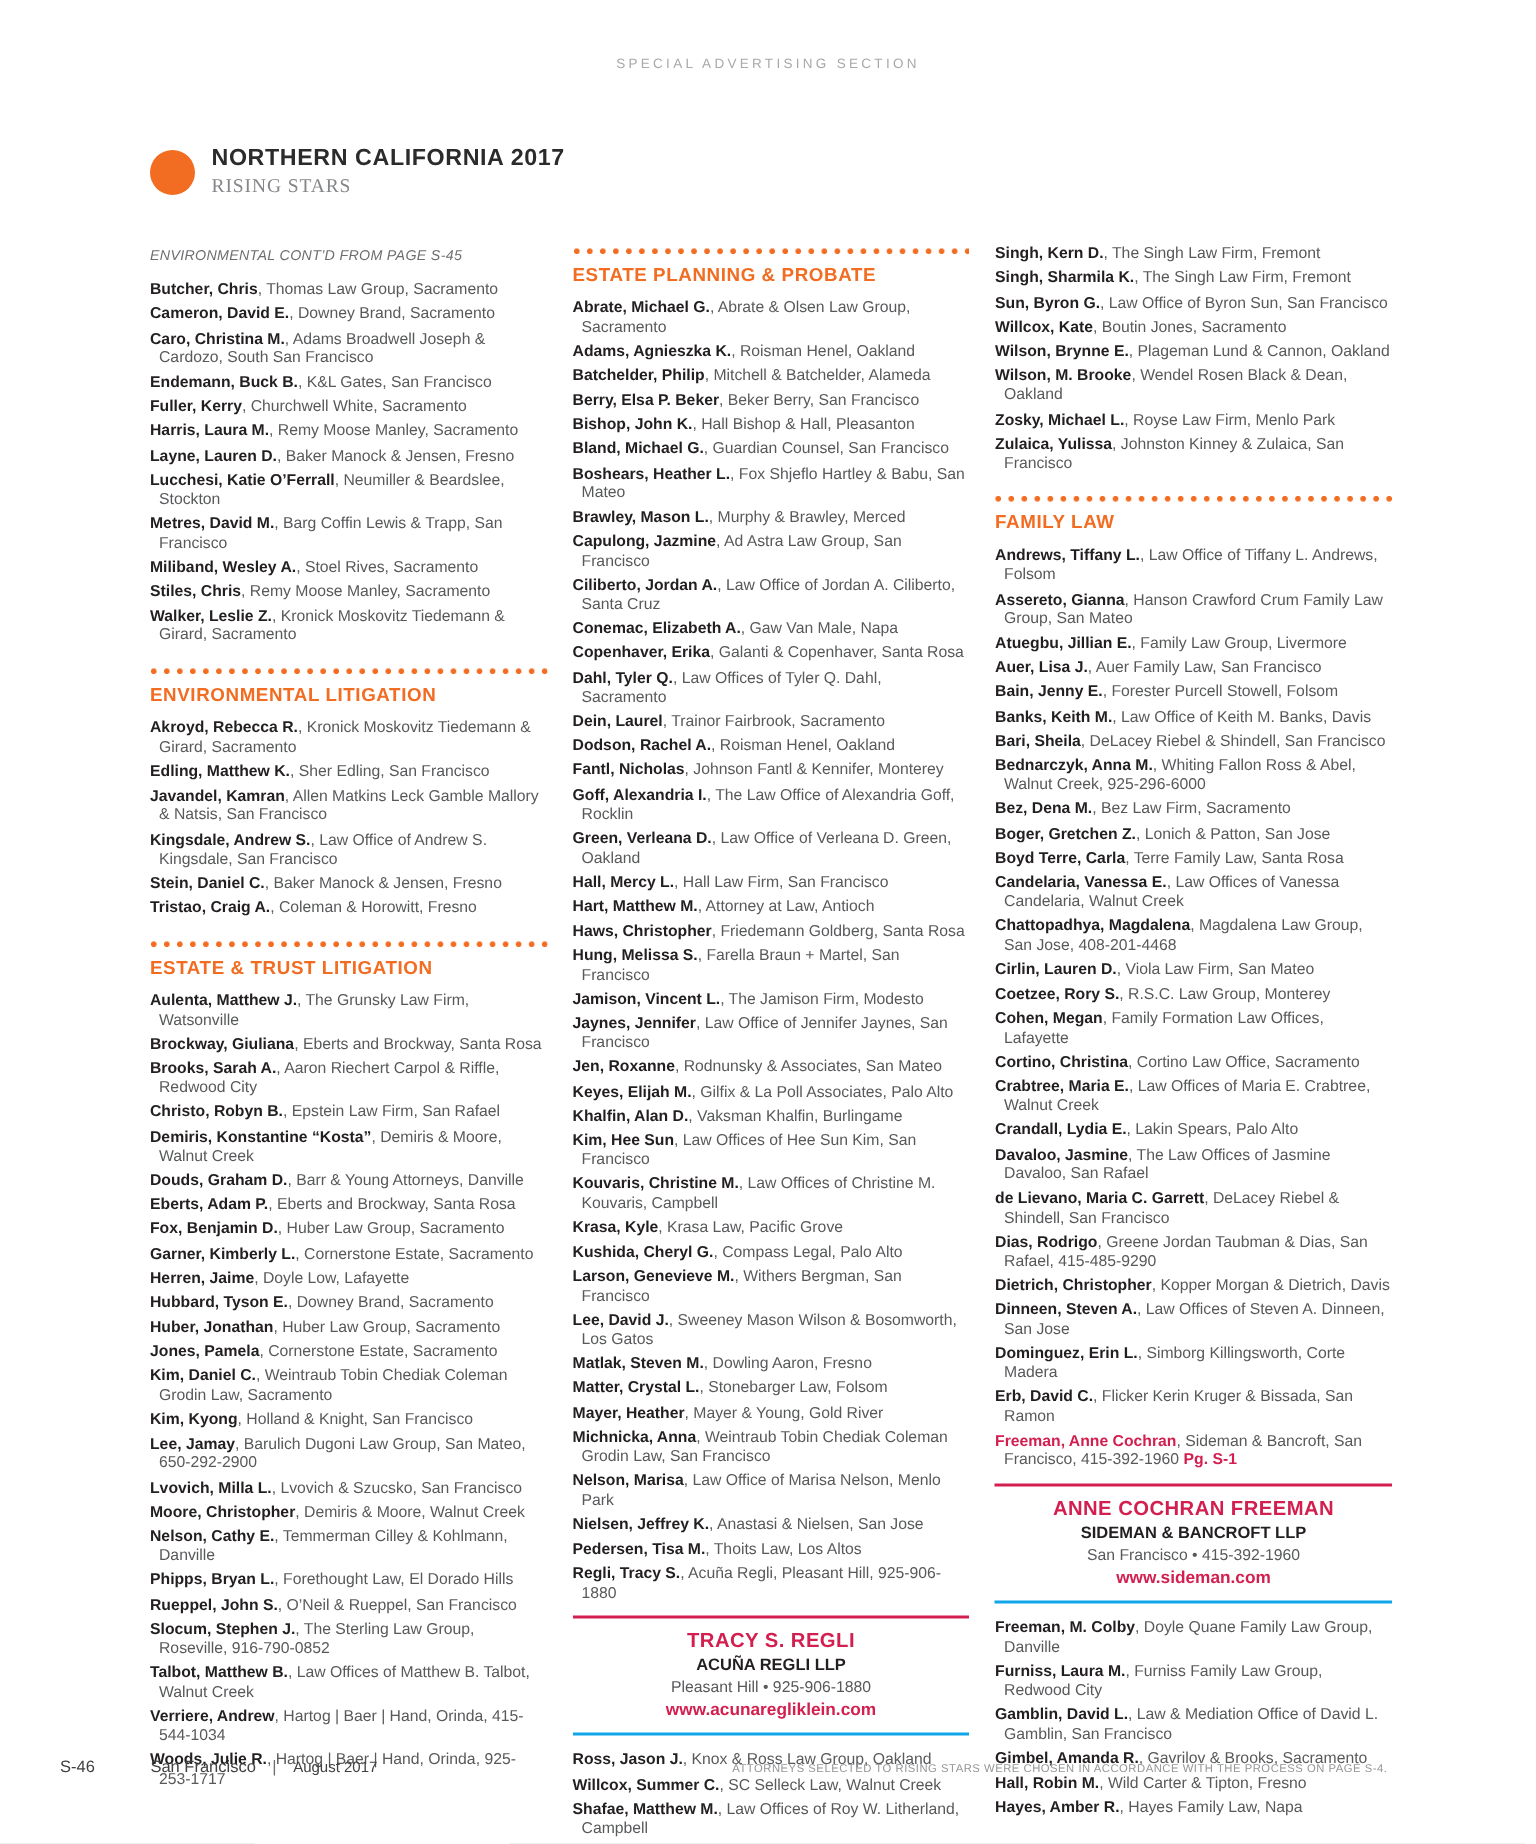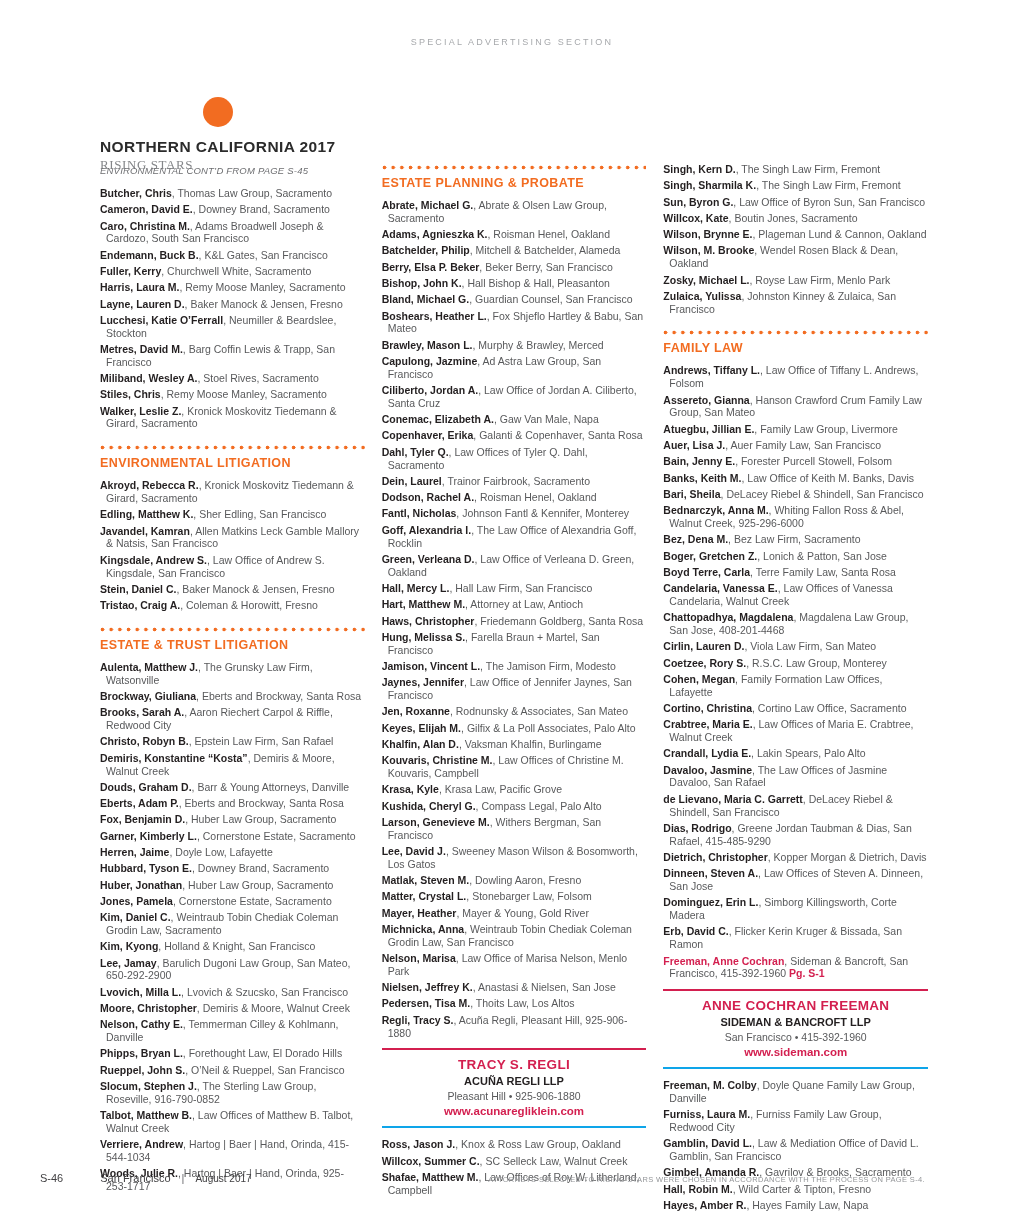--- a/index.html
+++ b/index.html
@@ -1,20 +1,20 @@
 <!DOCTYPE html>
 <html><head>
 <meta charset="utf-8">
 <style>
   html,body{margin:0;padding:0;background:#e8e8e8;}
   .page{position:relative;width:1024px;height:1229px;background:#ffffff;overflow:hidden;
         font-family:"Liberation Sans","DejaVu Sans",sans-serif;}
   .top-note{position:absolute;top:37px;left:0;width:1024px;text-align:center;
             font-size:9px;letter-spacing:2.2px;color:#a7a9ac;}
-  .masthead{position:absolute;top:97px;left:100px;display:flex;align-items:center;gap:11px;flex-direction:column;}
+  .masthead{position:absolute;top:97px;left:100px;display:flex;align-items:center;gap:11px;}
   .logo-dot{width:30px;height:30px;border-radius:50%;background:#f26c21;flex:0 0 auto;}
   .mh-title{font-size:15.5px;font-weight:bold;color:#2b2b2b;letter-spacing:.4px;}
   .mh-sub{font-size:13px;color:#848689;letter-spacing:.6px;margin-top:1px;font-family:Liberation Serif, serif;}
   .columns{position:absolute;top:163px;left:100px;width:828px;display:flex;gap:17px;}
   .col{flex:1 1 0;min-width:0;}
   .contnote{font-size:9.5px;font-style:italic;color:#6d6e71;letter-spacing:.2px;margin:2px 0 11px;}
   .block-heading{margin:15px 0 9px;}
   .col > .block-heading:first-child{margin-top:2px;}
   .dots{height:5px;margin-bottom:6px;background-repeat:repeat-x;
         background-image:radial-gradient(circle at 2.5px 2.5px,#f26c21 1.7px,rgba(0,0,0,0) 2.1px);
@@ -132,20 +132,21 @@
         <p class="entry"><b class="nm">Green, Verleana D.</b><span class="rest">, Law Office of Verleana D. Green, Oakland</span></p>
         <p class="entry"><b class="nm">Hall, Mercy L.</b><span class="rest">, Hall Law Firm, San Francisco</span></p>
         <p class="entry"><b class="nm">Hart, Matthew M.</b><span class="rest">, Attorney at Law, Antioch</span></p>
         <p class="entry"><b class="nm">Haws, Christopher</b><span class="rest">, Friedemann Goldberg, Santa Rosa</span></p>
         <p class="entry"><b class="nm">Hung, Melissa S.</b><span class="rest">, Farella Braun + Martel, San Francisco</span></p>
         <p class="entry"><b class="nm">Jamison, Vincent L.</b><span class="rest">, The Jamison Firm, Modesto</span></p>
         <p class="entry"><b class="nm">Jaynes, Jennifer</b><span class="rest">, Law Office of Jennifer Jaynes, San Francisco</span></p>
         <p class="entry"><b class="nm">Jen, Roxanne</b><span class="rest">, Rodnunsky &amp; Associates, San Mateo</span></p>
         <p class="entry"><b class="nm">Keyes, Elijah M.</b><span class="rest">, Gilfix &amp; La Poll Associates, Palo Alto</span></p>
         <p class="entry"><b class="nm">Khalfin, Alan D.</b><span class="rest">, Vaksman Khalfin, Burlingame</span></p>
+        <p class="entry"><b class="nm">Kim, Hee Sun</b><span class="rest">, Law Offices of Hee Sun Kim, San Francisco</span></p>
         <p class="entry"><b class="nm">Kouvaris, Christine M.</b><span class="rest">, Law Offices of Christine M. Kouvaris, Campbell</span></p>
         <p class="entry"><b class="nm">Krasa, Kyle</b><span class="rest">, Krasa Law, Pacific Grove</span></p>
         <p class="entry"><b class="nm">Kushida, Cheryl G.</b><span class="rest">, Compass Legal, Palo Alto</span></p>
         <p class="entry"><b class="nm">Larson, Genevieve M.</b><span class="rest">, Withers Bergman, San Francisco</span></p>
         <p class="entry"><b class="nm">Lee, David J.</b><span class="rest">, Sweeney Mason Wilson &amp; Bosomworth, Los Gatos</span></p>
         <p class="entry"><b class="nm">Matlak, Steven M.</b><span class="rest">, Dowling Aaron, Fresno</span></p>
         <p class="entry"><b class="nm">Matter, Crystal L.</b><span class="rest">, Stonebarger Law, Folsom</span></p>
         <p class="entry"><b class="nm">Mayer, Heather</b><span class="rest">, Mayer &amp; Young, Gold River</span></p>
         <p class="entry"><b class="nm">Michnicka, Anna</b><span class="rest">, Weintraub Tobin Chediak Coleman Grodin Law, San Francisco</span></p>
         <p class="entry"><b class="nm">Nelson, Marisa</b><span class="rest">, Law Office of Marisa Nelson, Menlo Park</span></p>

